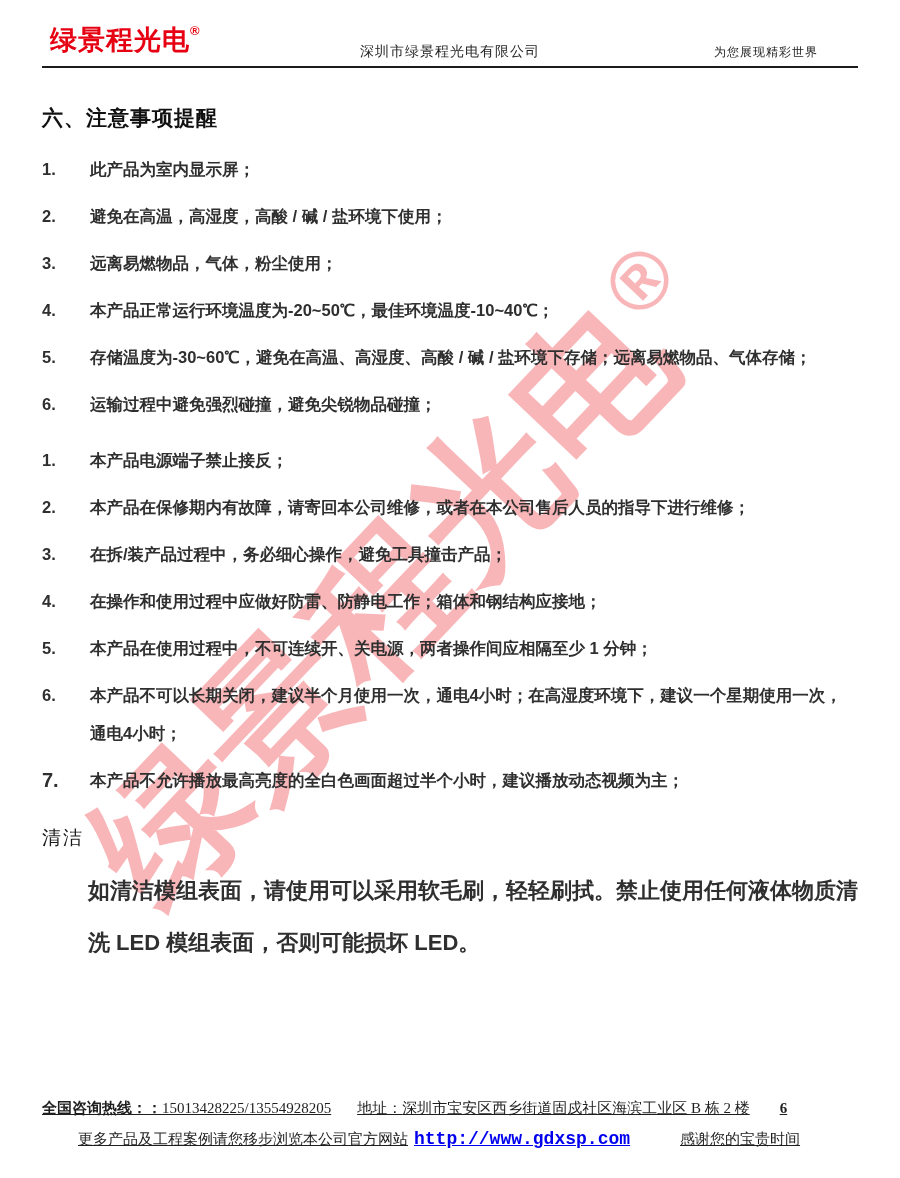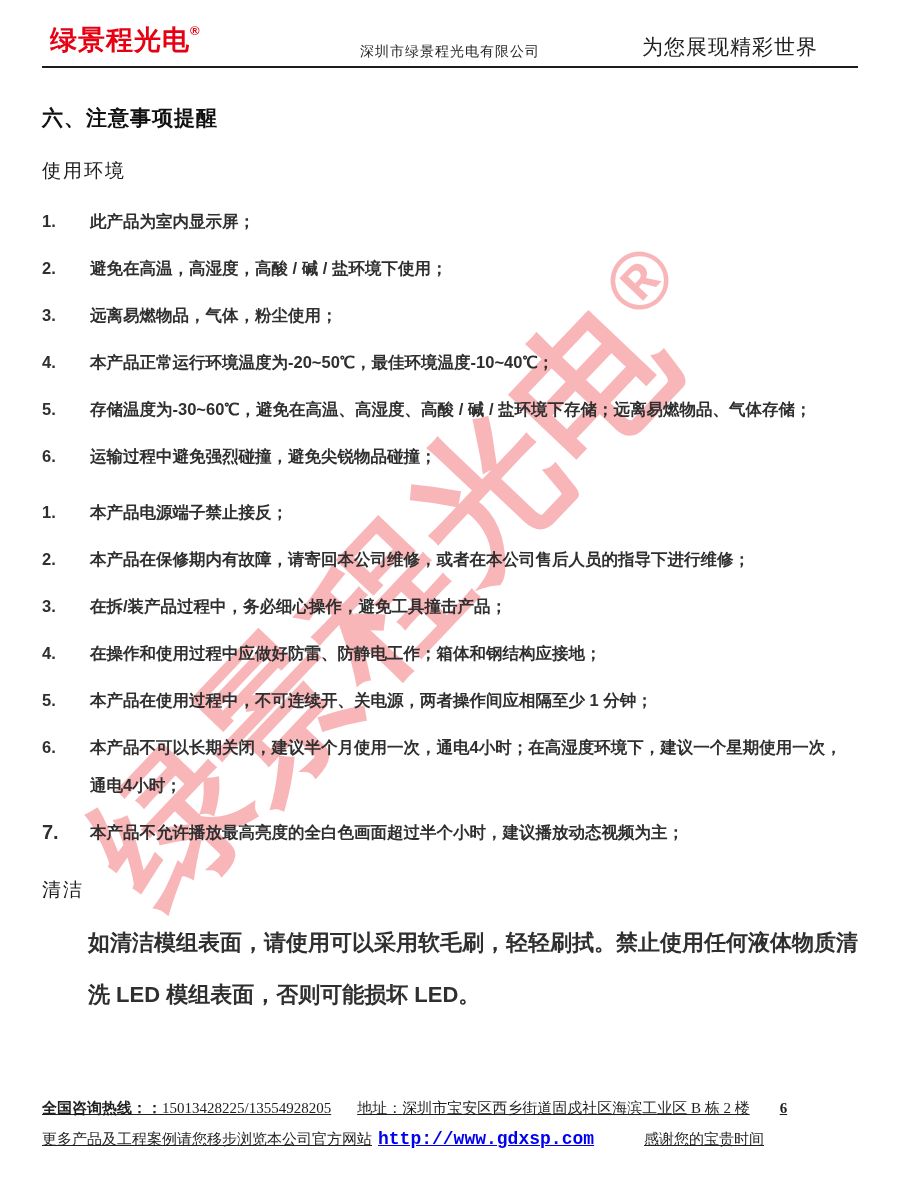--- a/index.html
+++ b/index.html
@@ -32,21 +32,21 @@
     letter-spacing:1px;
   }
   .logo sup{font-size:13px;vertical-align:14px;letter-spacing:0;}
   .company{
     position:absolute;left:50%;transform:translateX(-50%);bottom:5px;
     font-family:"Liberation Serif",serif;font-size:14px;color:#1f1f1f;
     letter-spacing:1px;
   }
   .slogan{
     position:absolute;right:40px;bottom:5px;
-    font-family:"Liberation Serif",serif;font-size:21px;color:#1f1f1f;
+    font-family:"Liberation Serif",serif;font-size:12px;color:#1f1f1f;
     letter-spacing:1px;
   }
 
   
   .doc-title{
     margin:36px 0 0 0;
     font-family:"Liberation Serif",serif;font-weight:bold;
     font-size:21px;color:#111;letter-spacing:1px;
   }
   .sec-heading{
@@ -63,21 +63,21 @@
     margin-top:14px;padding-left:46px;max-width:790px;
     font-size:22px;font-weight:600;line-height:52px;
   }
 
   
   .footer{
     position:absolute;left:42px;right:30px;top:1094px;z-index:1;
     font-family:"Liberation Serif",serif;font-size:15px;color:#1f1f1f;text-decoration:underline;
   }
   .footer-line1{line-height:28px;}
-  .footer-line2{line-height:34px;}
+  .footer-line2{line-height:34px;margin-left:36px;}
   .hotline-label{font-weight:bold;}
   .addr-label{margin-left:26px;}
   .page-num{margin-left:30px;font-weight:bold;}
   .site-link{
     font-family:"Liberation Mono",monospace;font-size:18px;
     color:#0000ee;text-decoration:underline;margin:0 6px;font-weight:bold;
   }
   .thanks{margin-left:44px;}
 </style>
 </head>
@@ -94,21 +94,20 @@
     <div class="header">
       <div class="logo">
         <span>绿景程光电</span><sup>®</sup>
       </div>
       <div class="company">深圳市绿景程光电有限公司</div>
       <div class="slogan">为您展现精彩世界</div>
     </div>
 
     <div class="doc-title">六、注意事项提醒</div>
 
-    <div class="sec-heading">使用环境</div>
     <div class="list">
       <div class="row">
         <span class="num">1.</span>
         <span class="txt">此产品为室内显示屏；</span>
       </div>
       <div class="row">
         <span class="num">2.</span>
         <span class="txt">避免在高温，高湿度，高酸 / 碱 / 盐环境下使用；</span>
       </div>
       <div class="row">

